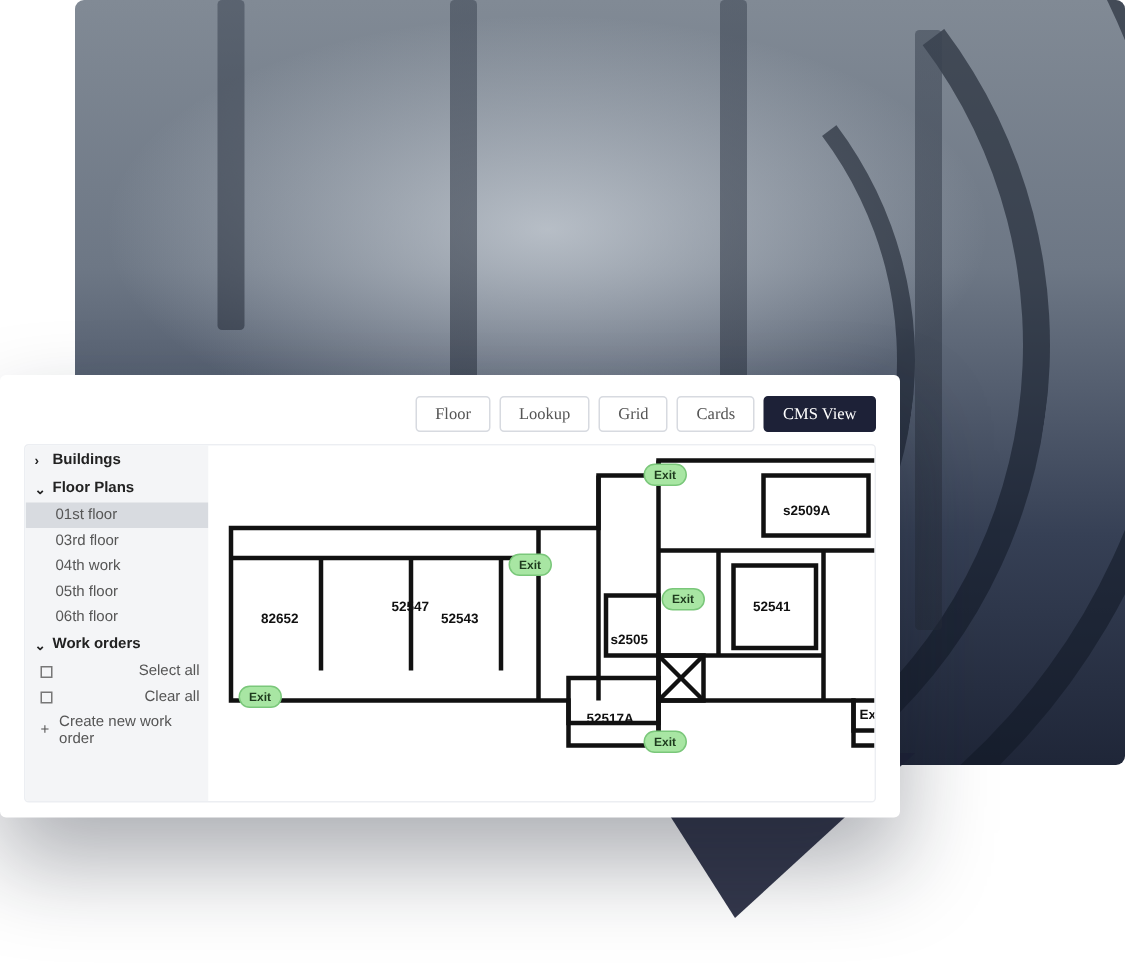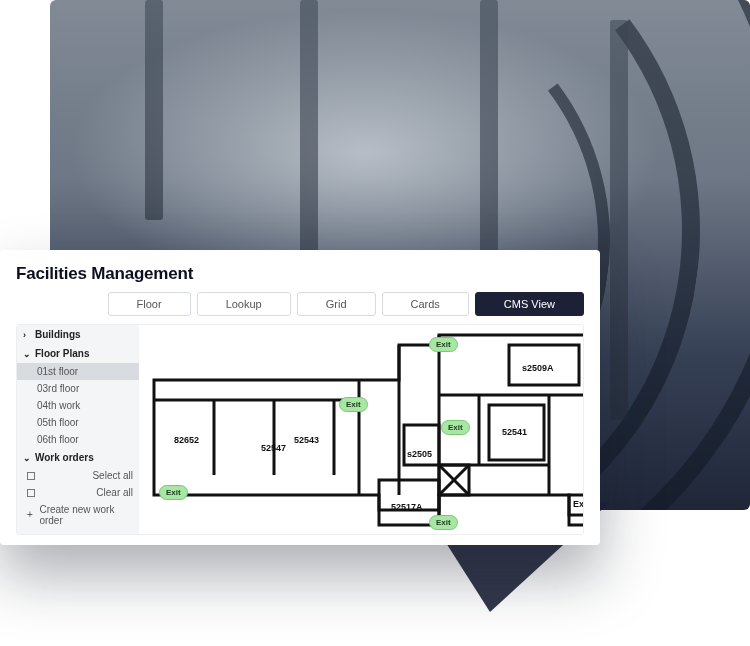--- a/index.html
+++ b/index.html
@@ -67,26 +67,27 @@
     color: #0b1020;
   }
   .toolbar {
     display: flex;
     gap: 6px;
     justify-content: flex-end;
     margin-bottom: 8px;
   }
   .tab-btn {
     font-size: 11px;
-    padding: 5px 28px;
+    padding: 5px 12px;
     border: 1px solid #d7dae0;
     background: #fff;
     border-radius: 3px;
     cursor: pointer;
     color: #555;
+    font-family: Liberation Serif, serif;
   }
   .tab-btn.active {
     background: #1d2137;
     color: #fff;
     border-color: #1d2137;
   }
   .content {
     display: flex;
     flex: 1;
     border: 1px solid #eceef2;
@@ -158,21 +159,20 @@
   <div class="arc a2"></div>
   <div class="arc a3"></div>
   <div class="pillar" style="left:95px; top:0; height:220px;"></div>
   <div class="pillar" style="left:250px; top:0; height:300px;"></div>
   <div class="pillar" style="left:430px; top:0; height:350px;"></div>
   <div class="pillar" style="left:560px; top:20px; height:400px;"></div>
 </div>
 <div class="shadow-tri"></div>
 
 <div class="app">
-  <div class="app-title">Facilities Management</div>
 
   <div class="toolbar">
     <button class="tab-btn">Floor</button>
     <button class="tab-btn">Lookup</button>
     <button class="tab-btn">Grid</button>
     <button class="tab-btn">Cards</button>
     <button class="tab-btn active">CMS View</button>
   </div>
 
   <div class="content">
@@ -238,21 +238,21 @@
           <rect x="350" y="80" width="55" height="55"></rect>
           <line x1="410" y1="70" x2="410" y2="170"></line>
           <line x1="300" y1="140" x2="410" y2="140"></line>
           <rect x="370" y="20" width="70" height="40"></rect>
 
           <rect x="430" y="170" width="30" height="20"></rect>
         </g>
       </svg>
 
       <span class="room-label" style="left:35px; top:110px;">82652</span>
-      <span class="room-label" style="left:95px; top:118px;padding-left:27px;">52547</span>
+      <span class="room-label" style="left:95px; top:102px;padding-left:27px;">52547</span>
       <span class="room-label" style="left:155px; top:110px;">52543</span>
       <span class="room-label" style="left:268px; top:124px;">s2505</span>
       <span class="room-label" style="left:252px; top:177px;">52517A</span>
       <span class="room-label" style="left:363px; top:102px;">52541</span>
       <span class="room-label" style="left:383px; top:38px;text-align:right;">s2509A</span>
       <span class="room-label" style="left:434px; top:174px;">Exit</span>
 
       <span class="exit-badge" style="left:290px; top:12px;">Exit</span>
       <span class="exit-badge" style="left:200px; top:72px;">Exit</span>
       <span class="exit-badge" style="left:302px; top:95px;">Exit</span>

